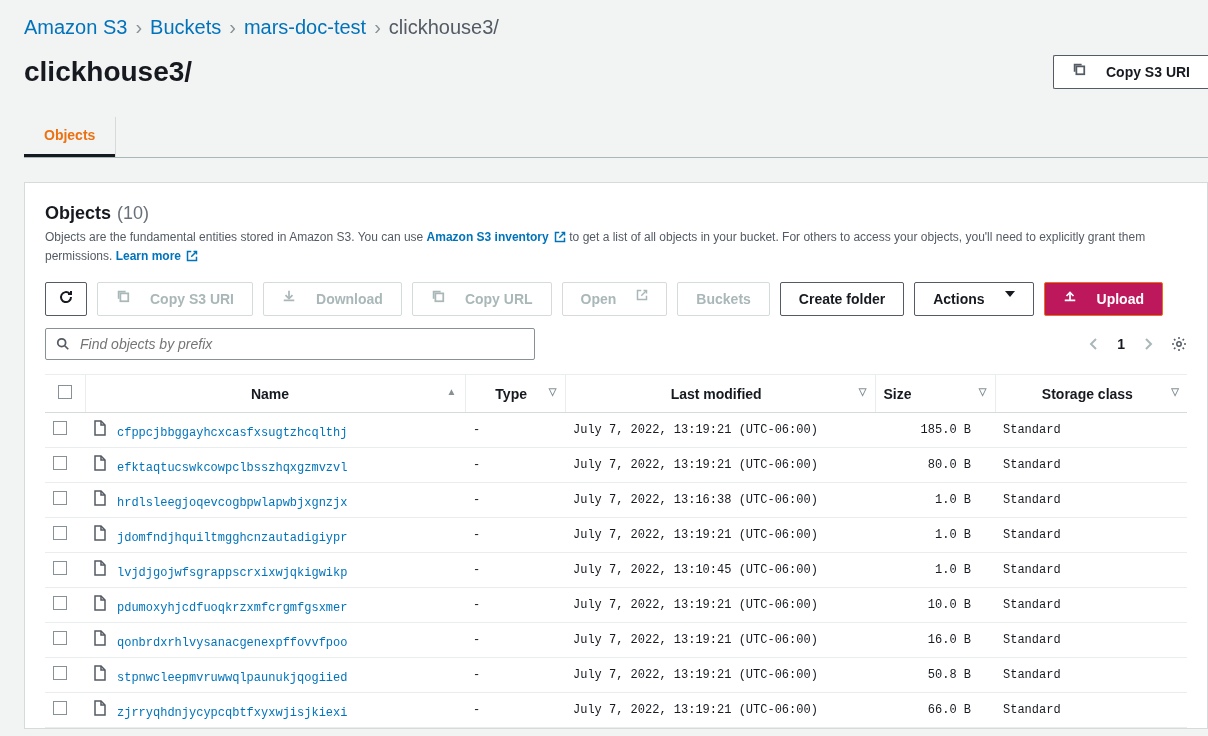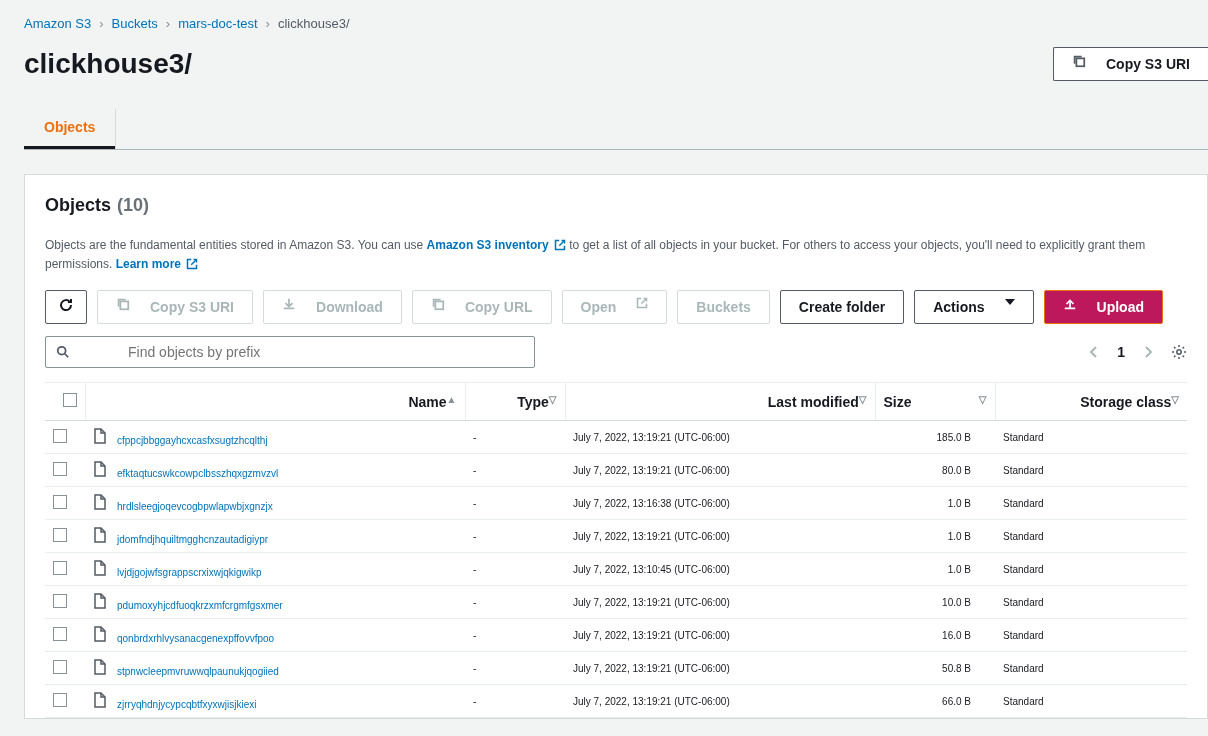--- a/index.html
+++ b/index.html
@@ -6,21 +6,21 @@
   body {
     margin: 0;
     font-family: "Amazon Ember", "Helvetica Neue", Arial, sans-serif;
     background: #f2f3f3;
     color: #16191f;
     font-size: 14px;
   }
   .page { padding: 16px 0 0 24px; }
   .breadcrumb {
     display: flex; align-items: center; gap: 8px;
-    font-size: 13px; color: #545b64;
+    font-size: 20px; color: #545b64;
   }
   .breadcrumb a { color: #0073bb; text-decoration: none; }
   .breadcrumb .sep { color: #879196; }
   .header-row {
     display: flex; justify-content: space-between; align-items: center;
     margin-top: 16px; padding-right: 0;
   }
   h1 { font-size: 28px; font-weight: 700; margin: 0; }
   .btn {
     display: inline-flex; align-items: flex-start; gap: 20px;
@@ -37,52 +37,52 @@
   .tab {
     padding: 10px 20px 14px; font-weight: 700; color: #545b64; cursor: pointer;
     border-right: 1px solid #d5dbdb;
   }
   .tab.active { color: #ec7211; box-shadow: inset 0 -3px 0 #16191f; }
   .panel {
     background: #fff; border: 1px solid #d5dbdb; margin-top: 24px;
     border-radius: 0; padding: 20px 20px 0;
   }
   .panel-title { font-size: 18px; font-weight: 700; display: inline-flex; gap:6px; align-items:baseline;}
-  .panel-title .count { color: #687078; font-weight: 700; }
-  .panel-desc { font-size: 12px; color: #545b64; line-height: 1.6; margin-top: 20px;}
+  .panel-title .count { color: #687078; font-weight: 400; }
+  .panel-desc { font-size: 12px; color: #545b64; line-height: 1.6; margin-top: 4px;}
   .panel-desc a { color: #0073bb; text-decoration: none; font-weight: 700; }
   .toolbar {
     display: flex; gap: 10px; margin-top: 16px; flex-wrap: wrap;
   }
   .search-row {
     display: flex; justify-content: space-between; align-items: center;
     margin-top: 12px;
   }
   .search {
     display: flex; align-items: center; gap: 8px;
     border: 1px solid #879196; border-radius: 2px; padding: 6px 10px;
     width: 490px;
   }
   .search input {
-    border: none; outline: none; flex: 1; font-size: 14px; 
-    color: #687078; background: transparent; margin-left: 48px;
+    border: none; outline: none; flex: 1; font-size: 14px; font-style: italic;
+    color: #687078; background: transparent;
   }
   .pager { display: flex; align-items: center; gap: 18px; color: #687078; }
   .pager .pnum { color: #16191f; font-weight: 700; }
   table { width: 100%; border-collapse: collapse; margin-top: 14px; }
   th {
-    text-align: right; font-weight: 700; font-size: 14px; color: #16191f;
+    text-align: center; font-weight: 700; font-size: 14px; color: #16191f;
     padding: 10px 8px; border-bottom: 1px solid #d5dbdb;
     border-top: 1px solid #eaeded;
   }
   th .sorter { float: right; color: #879196; font-size: 10px; }
   th.sep { border-left: 1px solid #eaeded; }
   td {
-    padding: 7px 8px; border-bottom: 1px solid #eaeded; font-size: 10px;
-    color: #16191f; vertical-align: middle;
+    padding: 7px 8px; border-bottom: 1px solid #eaeded; font-size: 12px;
+    color: #16191f; vertical-align: middle; font-family: Liberation Mono, monospace;
   }
   td.name a { color: #0073bb; text-decoration: none; }
   td.size { text-align: right; padding-right: 24px; }
   .chk { width: 14px; height: 14px; border: 1px solid #879196; display:inline-block; }
   .fileicon { margin-right: 10px; color: #545b64; }
   .icon { display:inline-flex; }
   svg { display: block; }
   .ext-icon { position: relative; top: 2px; margin-left: 2px; }
   th.sizecol { text-align:left; }
 </style>

